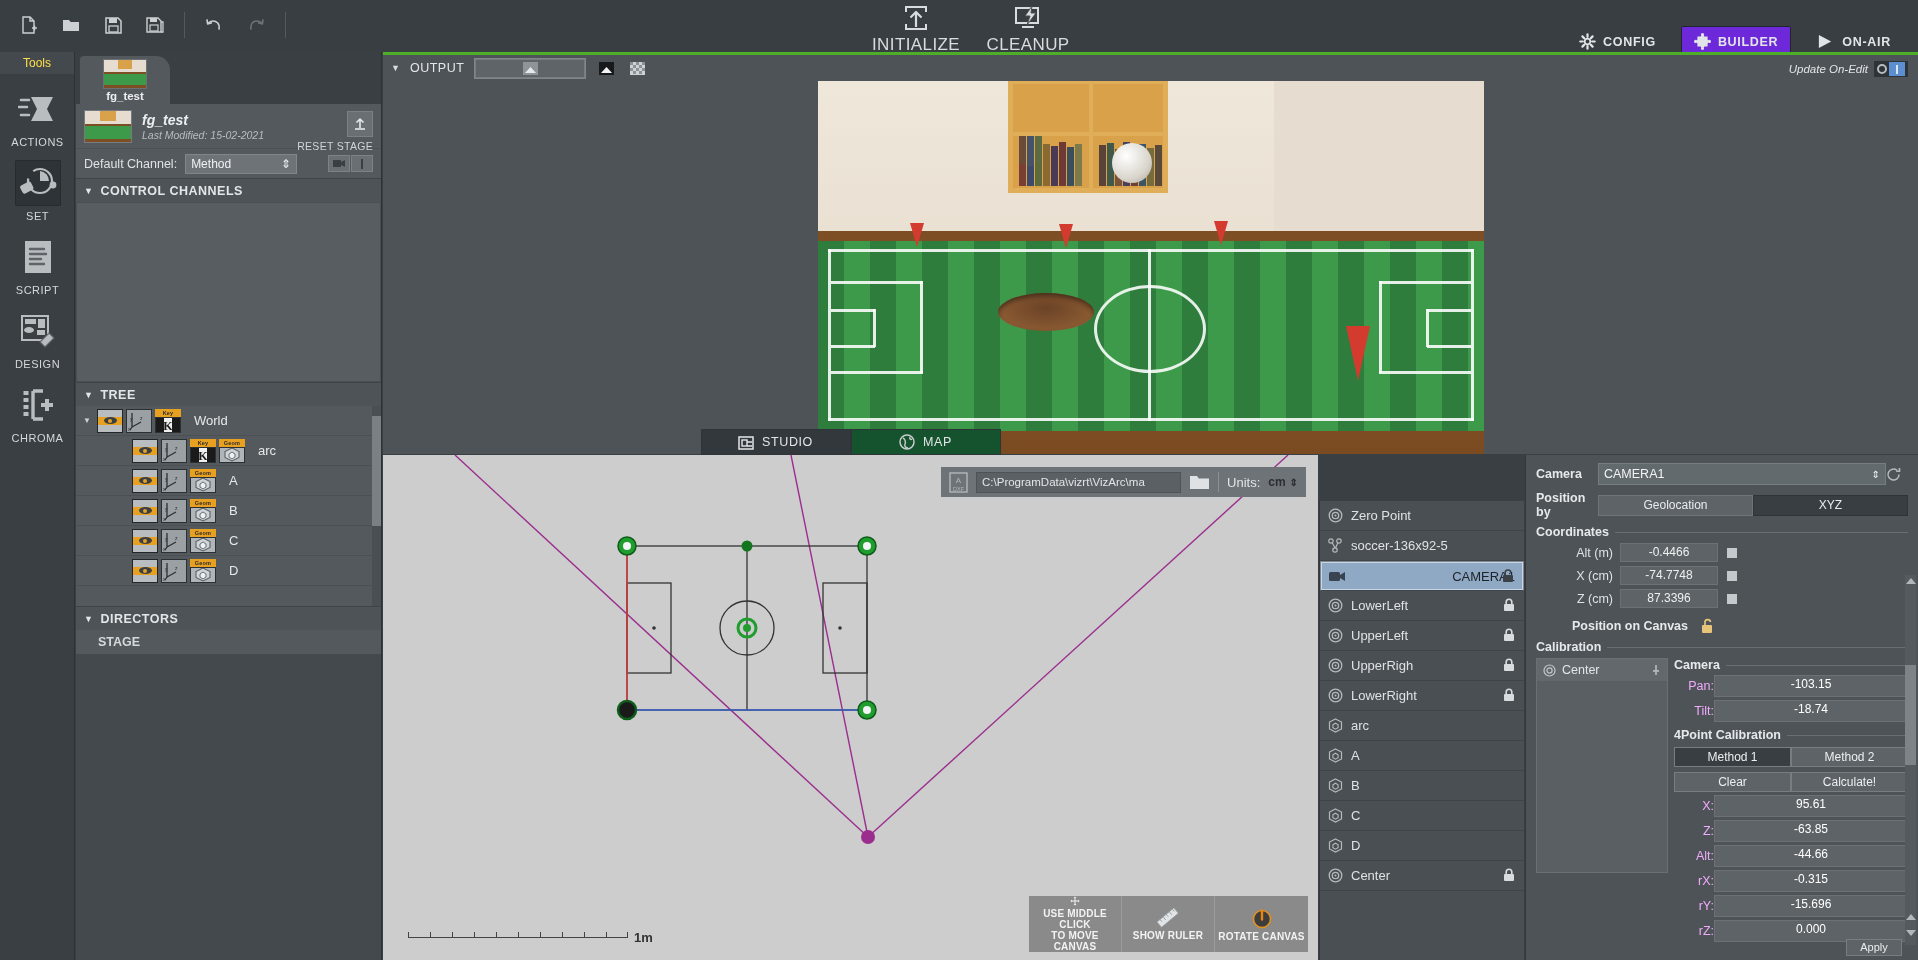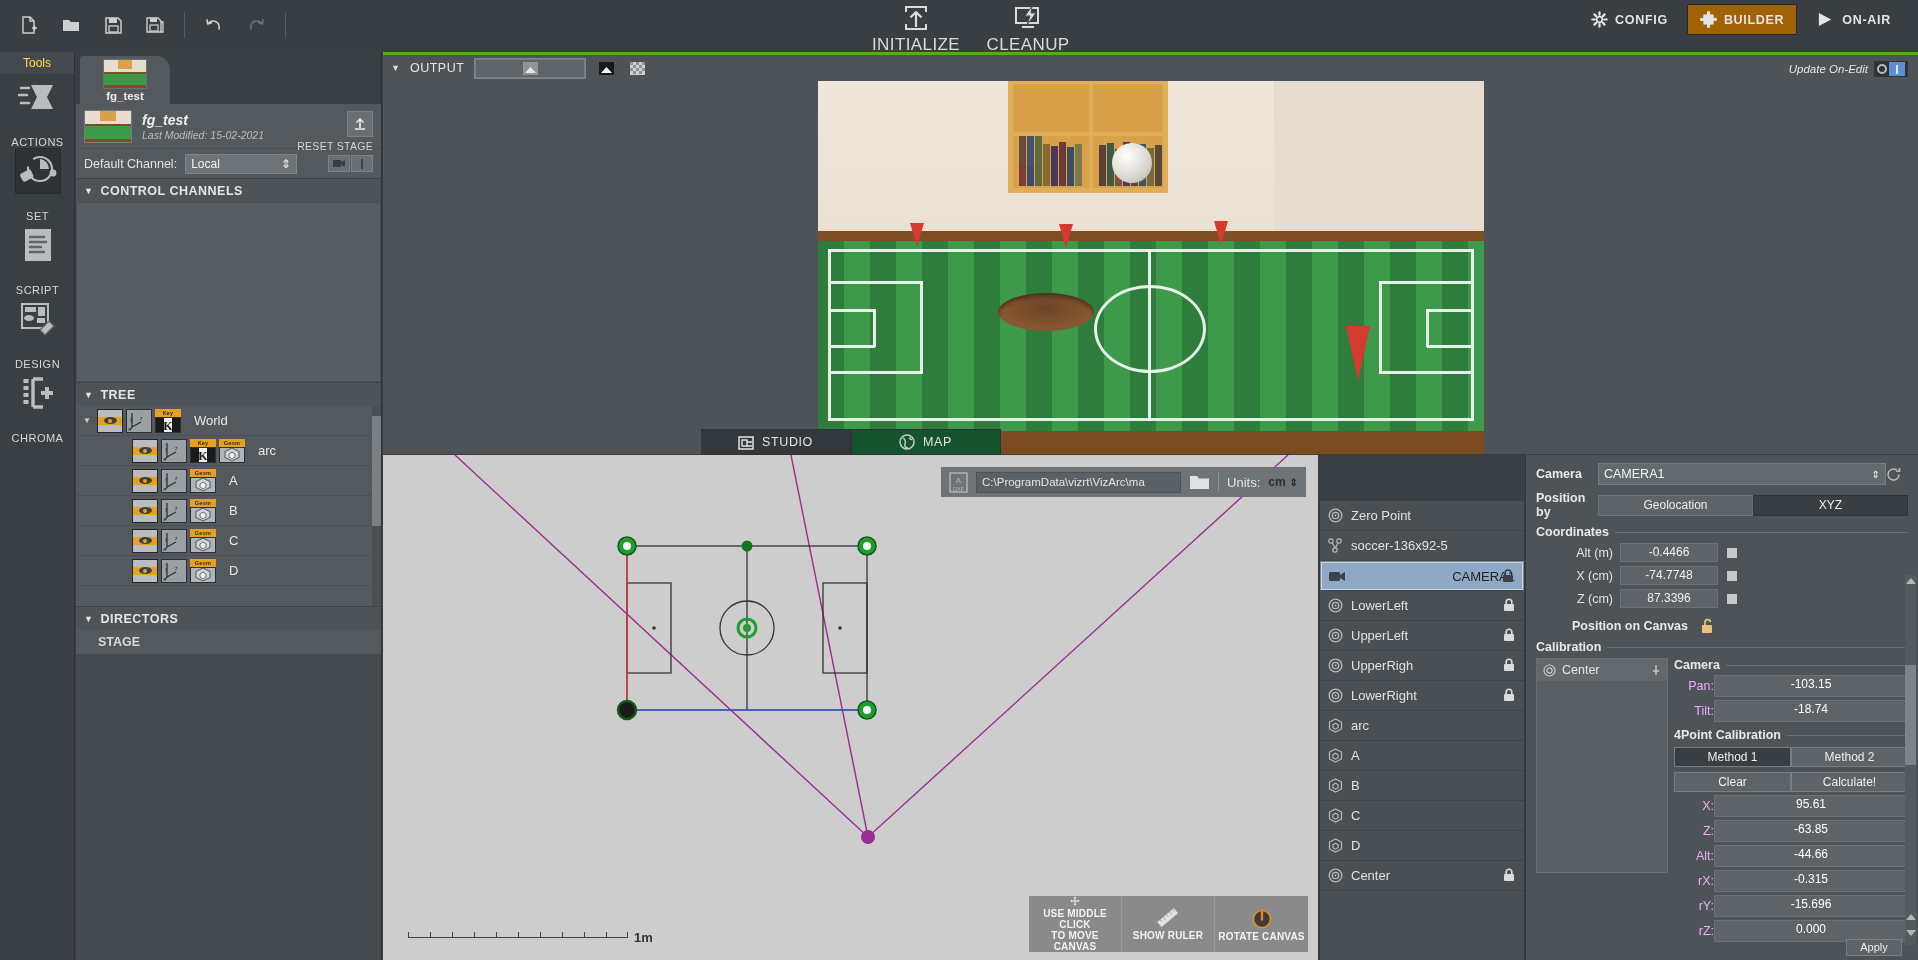--- a/index.html
+++ b/index.html
@@ -14,28 +14,28 @@
   .app { position:relative; width:1918px; height:960px; }
 
   
   .topbar { position:absolute; left:0; top:0; width:1918px; height:52px; background:#393e42; }
   .tb-left { position:absolute; left:10px; top:6px; display:flex; align-items:center; gap:4px; }
   .tb-btn { width:38px; height:38px; display:flex; align-items:center; justify-content:center; cursor:pointer; border-radius:2px; }
   .tb-sep { width:1px; height:26px; background:#54595d; margin:0 6px; }
   .tb-center { position:absolute; left:880px; top:0; display:flex; gap:40px; }
   .tb-big { width:72px; padding-top:3px; display:flex; flex-direction:column; align-items:center; cursor:pointer; }
   .tb-big .lbl { font-size:17px; letter-spacing:.4px; margin-top:2px; color:#d9dcde; }
-  .tb-right { position:absolute; right:14px; top:4px; display:flex; align-items:center; gap:6px; }
+  .tb-right { position:absolute; right:14px; top:26px; display:flex; align-items:center; gap:12px; }
   .mode-btn { display:flex; align-items:center; gap:7px; padding:7px 13px; font-size:12.5px; font-weight:bold; letter-spacing:.7px; color:#e2e5e7; cursor:pointer; border-radius:2px; }
-  .mode-btn.active { background:#a16207; box-shadow:inset 0 0 0 1px #22262a; }
+  .mode-btn.active { background:#6d28d9; box-shadow:inset 0 0 0 1px #22262a; }
 
   
   .rail { position:absolute; left:0; top:52px; width:75px; height:908px; background:#3a3f43; border-right:1px solid #2e3236; }
   .rail-title { height:22px; line-height:22px; text-align:center; font-size:12px; color:#fde047; background:#44494d; }
-  .rail-item { width:75px; height:74px; display:flex; flex-direction:column; align-items:center; justify-content:space-between; cursor:pointer; }
+  .rail-item { width:75px; height:74px; display:flex; flex-direction:column; align-items:center; justify-content:flex-end; cursor:pointer; }
   .rail-item .lbl { font-size:11px; letter-spacing:.5px; margin-top:4px; color:#d5d8da; }
   .rail-item.active .ico { background:#2e3337; box-shadow:inset 0 0 0 1px #262b2e; }
   .rail-item .ico { width:46px; height:46px; display:flex; align-items:center; justify-content:center; border-radius:2px; }
 
   
   .scenepanel { position:absolute; left:76px; top:52px; width:306px; height:908px; background:#44494d; border-right:1px solid #2e3236; }
   .tabstrip { height:52px; background:#3a3f43; position:relative; }
   .scene-tab { position:absolute; left:4px; top:4px; width:90px; height:48px; background:#54595d; border-radius:4px 14px 0 0; display:flex; flex-direction:column; align-items:center; padding-top:3px; cursor:pointer; }
   .scene-tab .thumb { width:44px; height:30px; border:1px solid #6c7175; }
   .scene-tab .nm { font-size:11.5px; font-weight:bold; color:#eceff1; margin-top:1px; }
@@ -344,21 +344,21 @@
         <svg width="14" height="14" viewBox="0 0 14 14">
             <path d="M7 11V2M3.5 5.5L7 2l3.5 3.5" fill="none" stroke="#e6e9eb" stroke-width="1.6" stroke-linejoin="round"></path>
             <path d="M2 12h10" stroke="#e6e9eb" stroke-width="1.6"></path>
           </svg>
       </div>
     </div>
 
     <div class="chanrow">
       <span class="lab">Default Channel:</span>
       <div class="sel">
-        <span>Local</span>
+        <span>Method</span>
         <span>⇕</span>
       </div>
       <span class="reset-lab">RESET STAGE</span>
       <div class="reset-btns">
         <div class="mini-btn">
           <svg width="12" height="9" viewBox="0 0 12 9">
               <rect x="0" y="1" width="8" height="7" fill="#3a3f43"></rect>
               <path d="M8 3l4-2v7l-4-2z" fill="#3a3f43"></path>
             </svg>
         </div>

